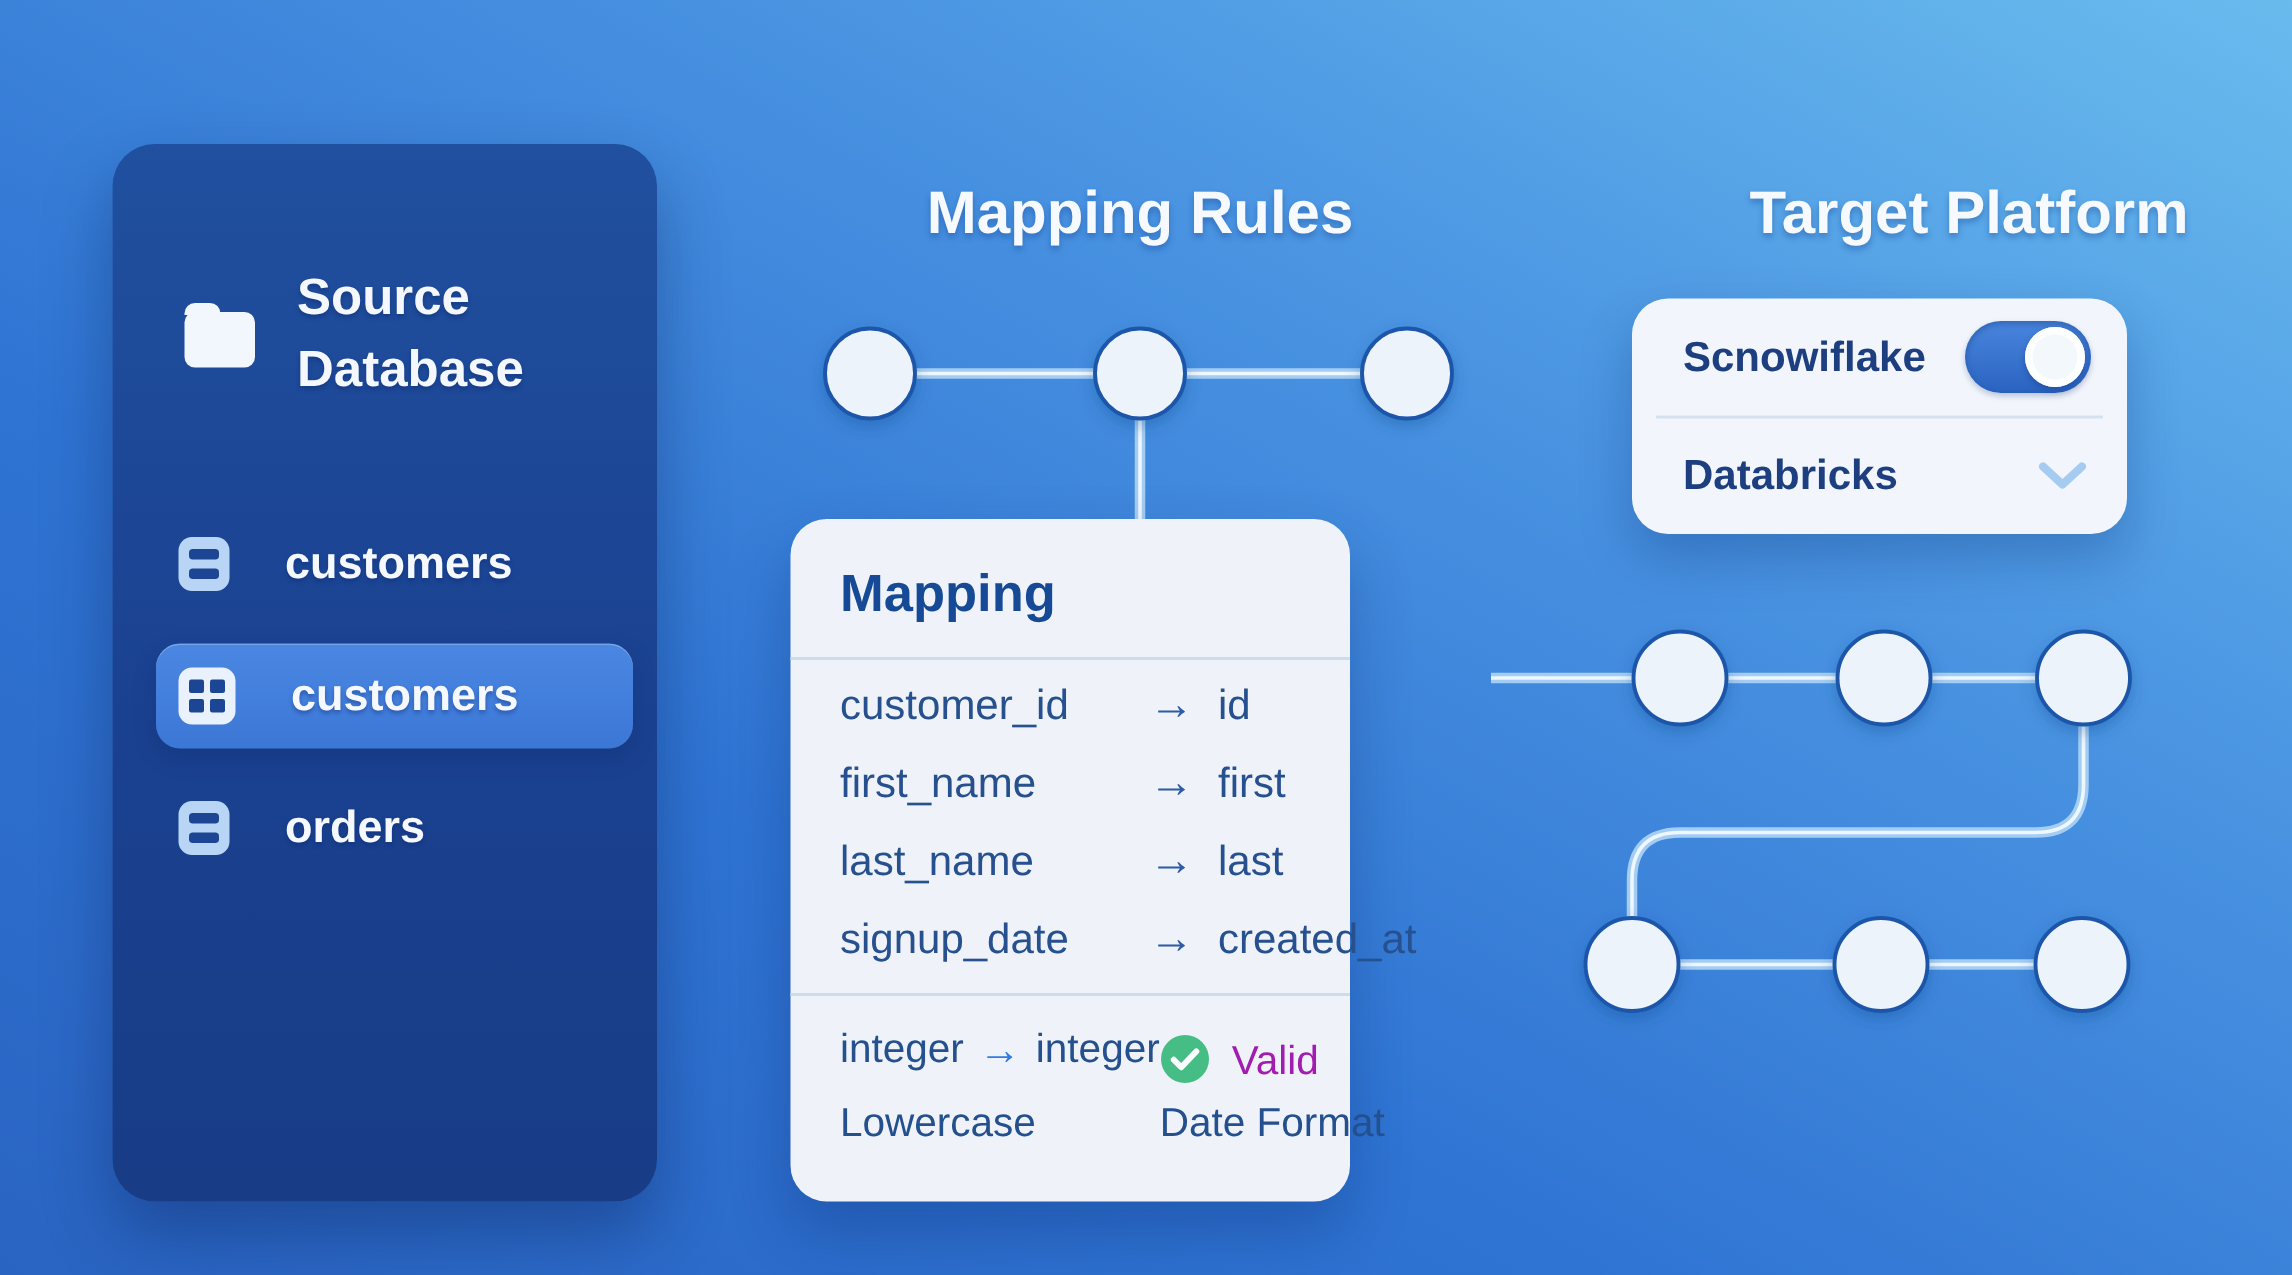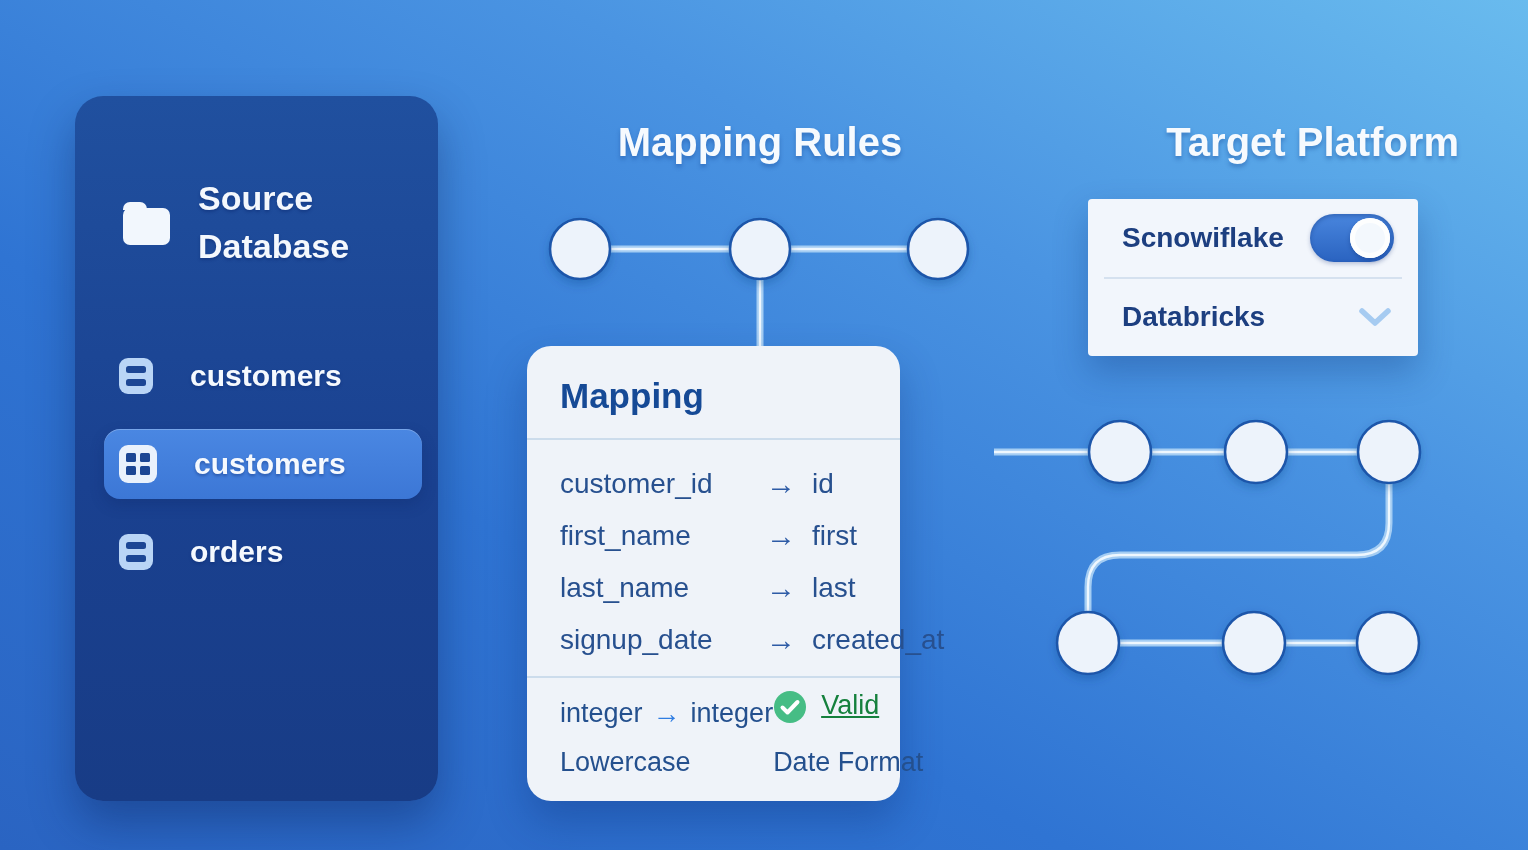--- a/index.html
+++ b/index.html
@@ -28,33 +28,33 @@
     text-align:center;text-shadow:0 3px 4px rgba(16,60,140,.38);}
   .heading.rules{left:527px;top:120px;width:466px;}
   .heading.target{left:1053px;top:120px;width:406px;text-align:right;}
 
   
   .map-card{position:absolute;left:527px;top:346px;width:373px;height:455px;z-index:2;
     background:#eff3f9;border-radius:24px;box-shadow:0 20px 40px rgba(10,45,115,.32);
     display:flex;flex-direction:column;}
   .map-title{padding:30px 0 0 33px;font-size:35px;font-weight:700;color:#164a96;height:62px;}
   .divider{height:0;border-top:2px solid #ccdcec;}
-  .map-rows{padding:18px 30px 10px 33px;display:flex;flex-direction:column;gap:0;}
+  .map-rows{padding:4px 30px 10px 33px;display:flex;flex-direction:column;gap:0;}
   .map-row{display:grid;grid-template-columns:190px 62px 1fr;align-items:center;height:52px;}
   .src{font-size:28px;font-weight:500;color:#27508f;}
   .map-arrow{font-size:30px;font-weight:700;color:#2d5ba6;text-align:center;}
   .tgt{font-size:28px;font-weight:500;color:#27508f;text-align:left;}
   .map-footer{padding:12px 30px 0 33px;display:grid;grid-template-columns:1fr 185px;row-gap:2px;}
   .foot-cell{display:flex;align-items:center;height:47px;font-size:27px;font-weight:500;color:#24508e;}
   .type-arrow{color:#2f7de2;font-weight:700;margin:0 10px;font-size:28px;}
-  .valid{display:flex;align-items:flex-start;gap:14px;color:#15803d;font-weight:500;text-decoration:underline;}
+  .valid{display:flex;align-items:flex-end;gap:14px;color:#a21caf;font-weight:500;}
 
   
   .tp-card{position:absolute;left:1088px;top:199px;width:330px;height:157px;z-index:2;
-    background:#f2f6fc;border-radius:4px;box-shadow:0 16px 34px rgba(10,45,115,.3);
+    background:#f2f6fc;border-radius:24px;box-shadow:0 16px 34px rgba(10,45,115,.3);
     display:flex;flex-direction:column;}
   .tp-row{display:flex;align-items:center;justify-content:space-between;padding:0 24px 0 34px;flex:1;}
   .tp-label{font-size:28px;font-weight:600;color:#1d3f80;}
   .tp-divider{height:0;border-top:2px solid #d5e1ef;margin:0 16px;}
   .toggle{position:relative;width:84px;height:48px;border-radius:24px;cursor:pointer;
     background:linear-gradient(180deg,#4986de 0%,#2a63c0 100%);
     box-shadow:inset 0 2px 4px rgba(10,40,110,.35), 0 2px 4px rgba(10,40,110,.25);}
   .knob{position:absolute;right:4px;top:4px;width:40px;height:40px;border-radius:50%;
     background:#f3f8fd;box-shadow:inset 0 0 0 5px #fdfefe, 0 2px 4px rgba(10,40,110,.35);}
   .chevron{width:38px;height:24px;display:block;}

